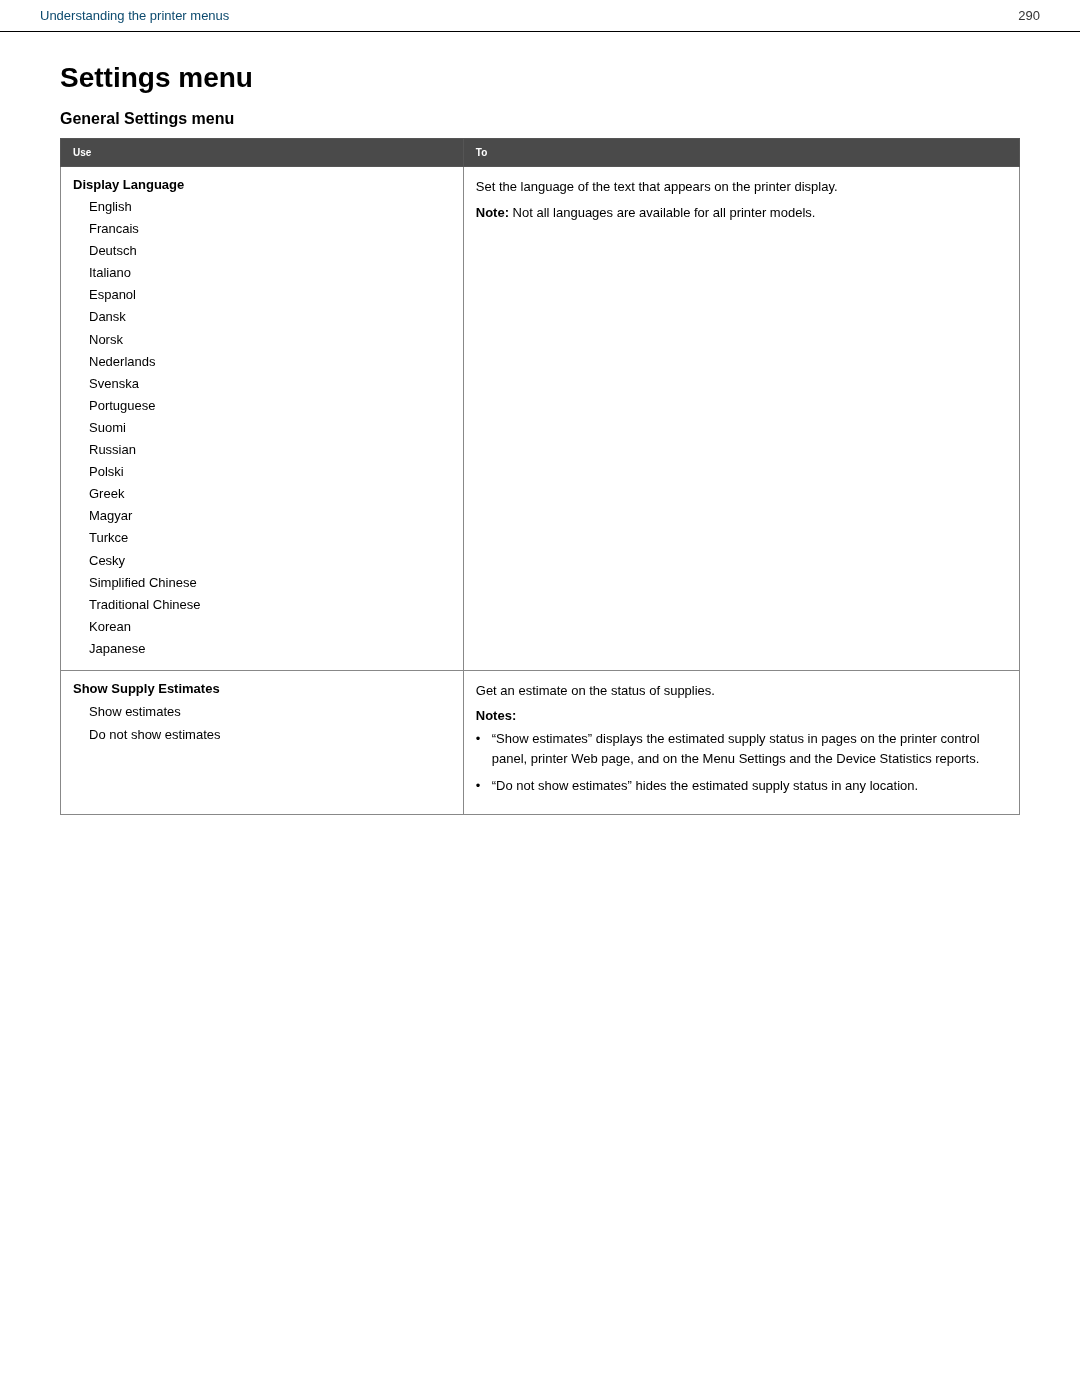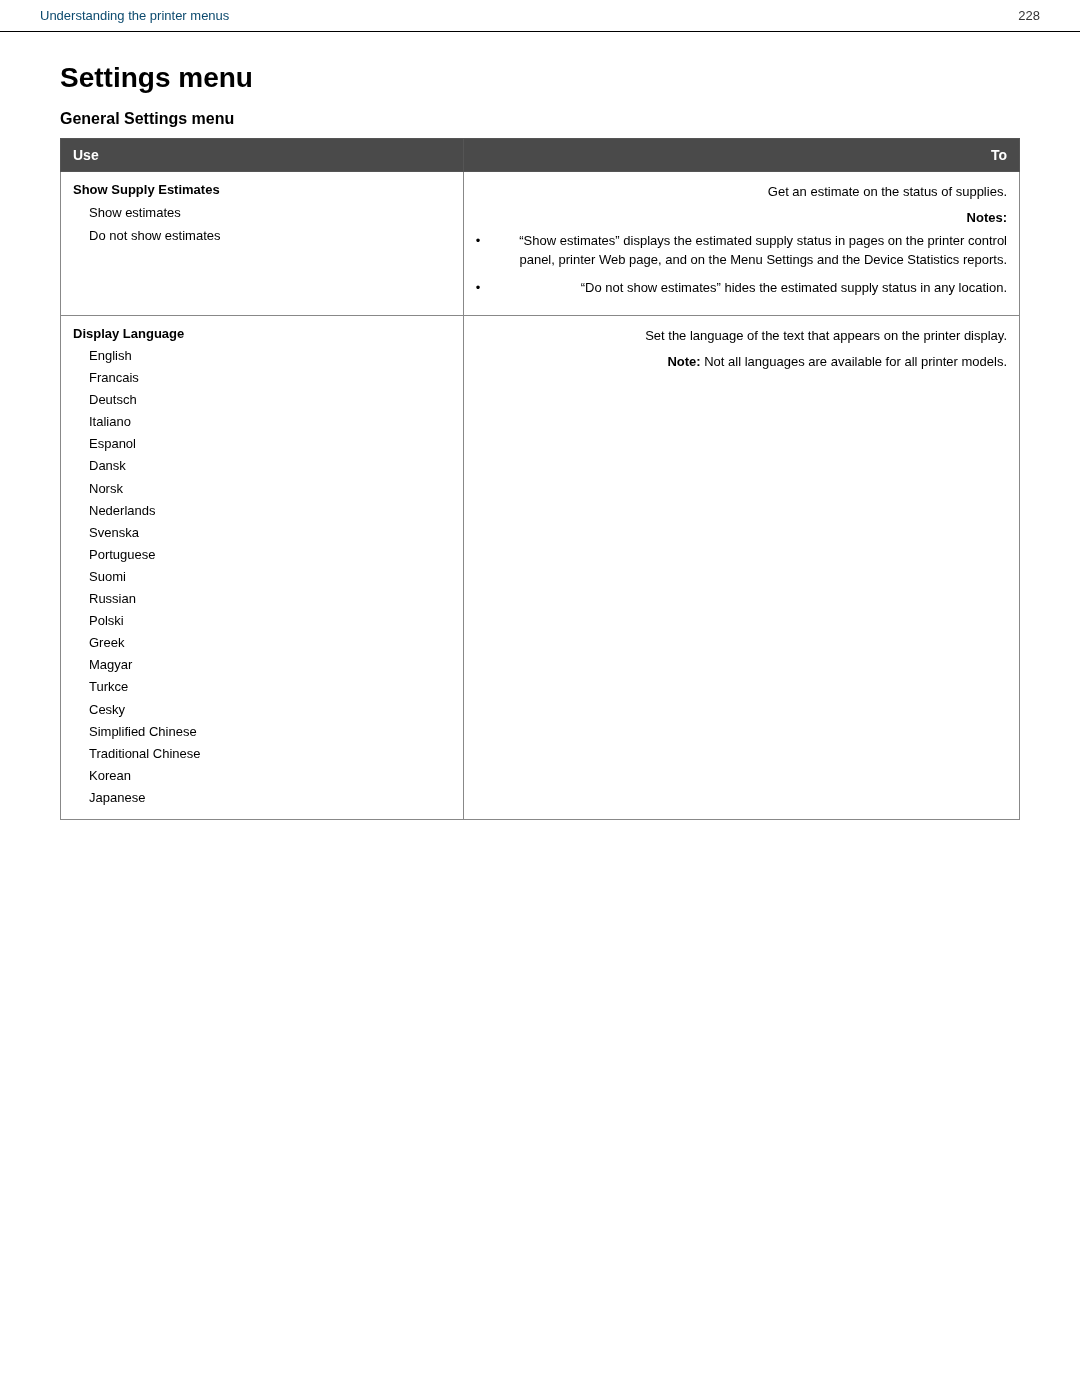--- a/index.html
+++ b/index.html
@@ -71,40 +71,39 @@
     .settings-table {
       width: 100%;
       border-collapse: collapse;
       border: 1px solid #555555;
     }
 
     .settings-table .col-header {
       background-color: #4a4a4a;
       color: #ffffff;
       font-weight: bold;
-      font-size: 14px;
+      font-size: 10px;
       padding: 8px 12px;
       text-align: left;
       border: 1px solid #555555;
     }
 
     .settings-table td {
       vertical-align: top;
       padding: 10px 12px;
       border: 1px solid #888888;
       font-size: 13px;
     }
 
     .settings-table .use-col {
       width: 42%;
     }
 
     .settings-table .to-col {
       width: 58%;
-      text-align: right;
     }
 
     .settings-table .row-label {
       font-weight: bold;
       margin-bottom: 4px;
     }
 
     .settings-table .lang-item {
       margin-left: 16px;
       line-height: 1.7;
@@ -152,54 +151,38 @@
       margin-bottom: 6px;
     }
   </style>
 </head>
 <body>
 
 <div class="page-container">
 
   <div class="header-bar">
     <span class="header-text">Understanding the printer menus</span>
-    <span class="header-page-num">228</span>
+    <span class="header-page-num">290</span>
   </div>
 
   <div class="content-area">
 
     <h1 class="main-title">Settings menu</h1>
 
 
     <h3 class="subsection-title">General Settings menu</h3>
 
     <table class="settings-table">
       <thead>
         <tr>
           <th class="col-header use-col">Use</th>
           <th class="col-header to-col">To</th>
         </tr>
       </thead>
       <tbody>
-
-        <tr>
-          <td class="use-col">
-            <div class="row-label">Show Supply Estimates</div>
-            <div class="supply-item">Show estimates</div>
-            <div class="supply-item">Do not show estimates</div>
-          </td>
-          <td class="to-col">
-            <div class="description-text">Get an estimate on the status of supplies.</div>
-            <div class="notes-label">Notes:</div>
-            <ul class="bullet-list">
-              <li>“Show estimates” displays the estimated supply status in pages on the printer control panel, printer Web page, and on the Menu Settings and the Device Statistics reports.</li>
-              <li>“Do not show estimates” hides the estimated supply status in any location.</li>
-            </ul>
-          </td>
-        </tr>
 
         <tr>
           <td class="use-col">
             <div class="row-label">Display Language</div>
             <div class="lang-item">English</div>
             <div class="lang-item">Francais</div>
             <div class="lang-item">Deutsch</div>
             <div class="lang-item">Italiano</div>
             <div class="lang-item">Espanol</div>
             <div class="lang-item">Dansk</div>
@@ -220,17 +203,33 @@
             <div class="lang-item">Japanese</div>
           </td>
           <td class="to-col">
             <div class="description-text">Set the language of the text that appears on the printer display.</div>
             <div class="description-text">
               <span class="note-bold">Note:</span>
               <span>Not all languages are available for all printer models.</span>
             </div>
           </td>
         </tr>
+
+        <tr>
+          <td class="use-col">
+            <div class="row-label">Show Supply Estimates</div>
+            <div class="supply-item">Show estimates</div>
+            <div class="supply-item">Do not show estimates</div>
+          </td>
+          <td class="to-col">
+            <div class="description-text">Get an estimate on the status of supplies.</div>
+            <div class="notes-label">Notes:</div>
+            <ul class="bullet-list">
+              <li>“Show estimates” displays the estimated supply status in pages on the printer control panel, printer Web page, and on the Menu Settings and the Device Statistics reports.</li>
+              <li>“Do not show estimates” hides the estimated supply status in any location.</li>
+            </ul>
+          </td>
+        </tr>
       </tbody>
     </table>
 
   </div>
 </div>
 
 </body></html>

